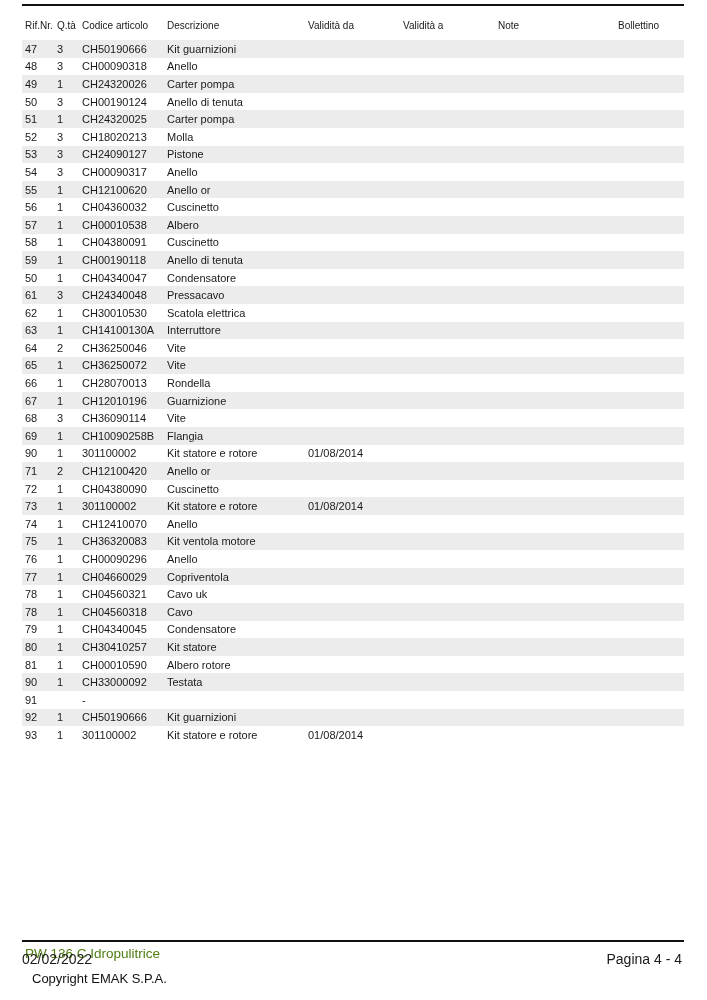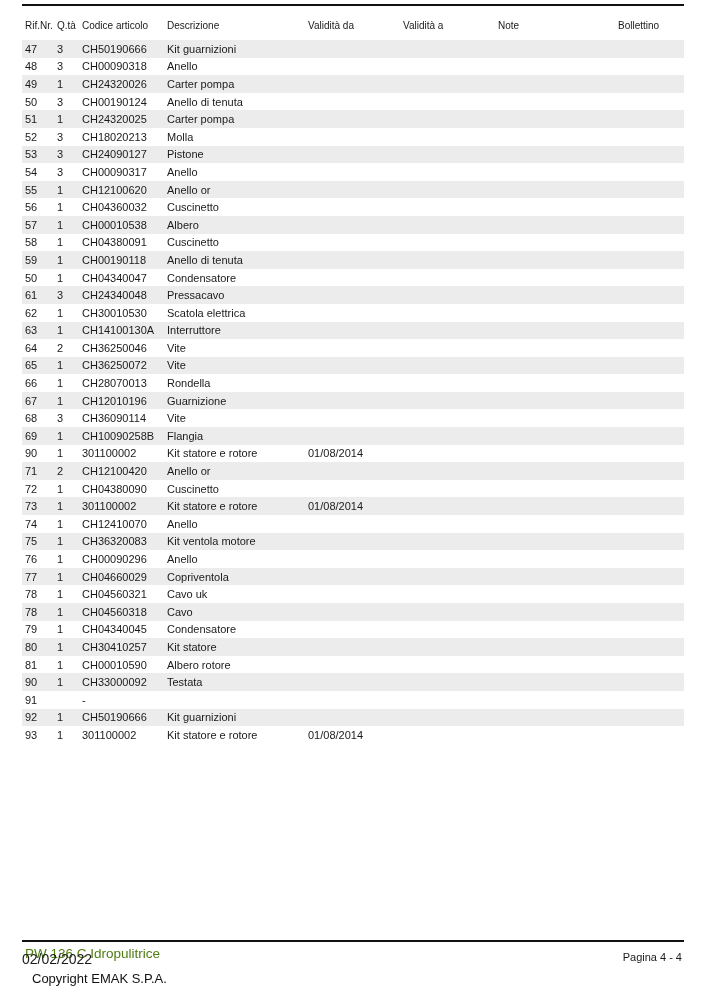--- a/index.html
+++ b/index.html
@@ -28,21 +28,21 @@
   .t-row > div { padding:1px 4px 1px 0; }
   .cell-desc { max-width:141px; }
   .footer-rule { position:absolute; left:22px; width:662px; top:940px; height:2px; background:#111; }
   .footer-product {
     position:absolute; left:25px; top:946px; font-size:13.5px; color:#4d7c0f; white-space:nowrap;
   }
   .footer-date {
     position:absolute; left:22px; width:662px; top:951px; font-size:14px; text-align:left;
   }
   .footer-page {
-    position:absolute; right:25px; top:951px; font-size:11px; text-align:right;
+    position:absolute; right:25px; top:951px; font-size:14px; text-align:right;
   }
   .footer-copyright {
     position:absolute; left:32px; top:971px; font-size:13px; color:#111;
   }
 </style>
 </head>
 <body>
 
 <div class="page">
   <div class="content">

